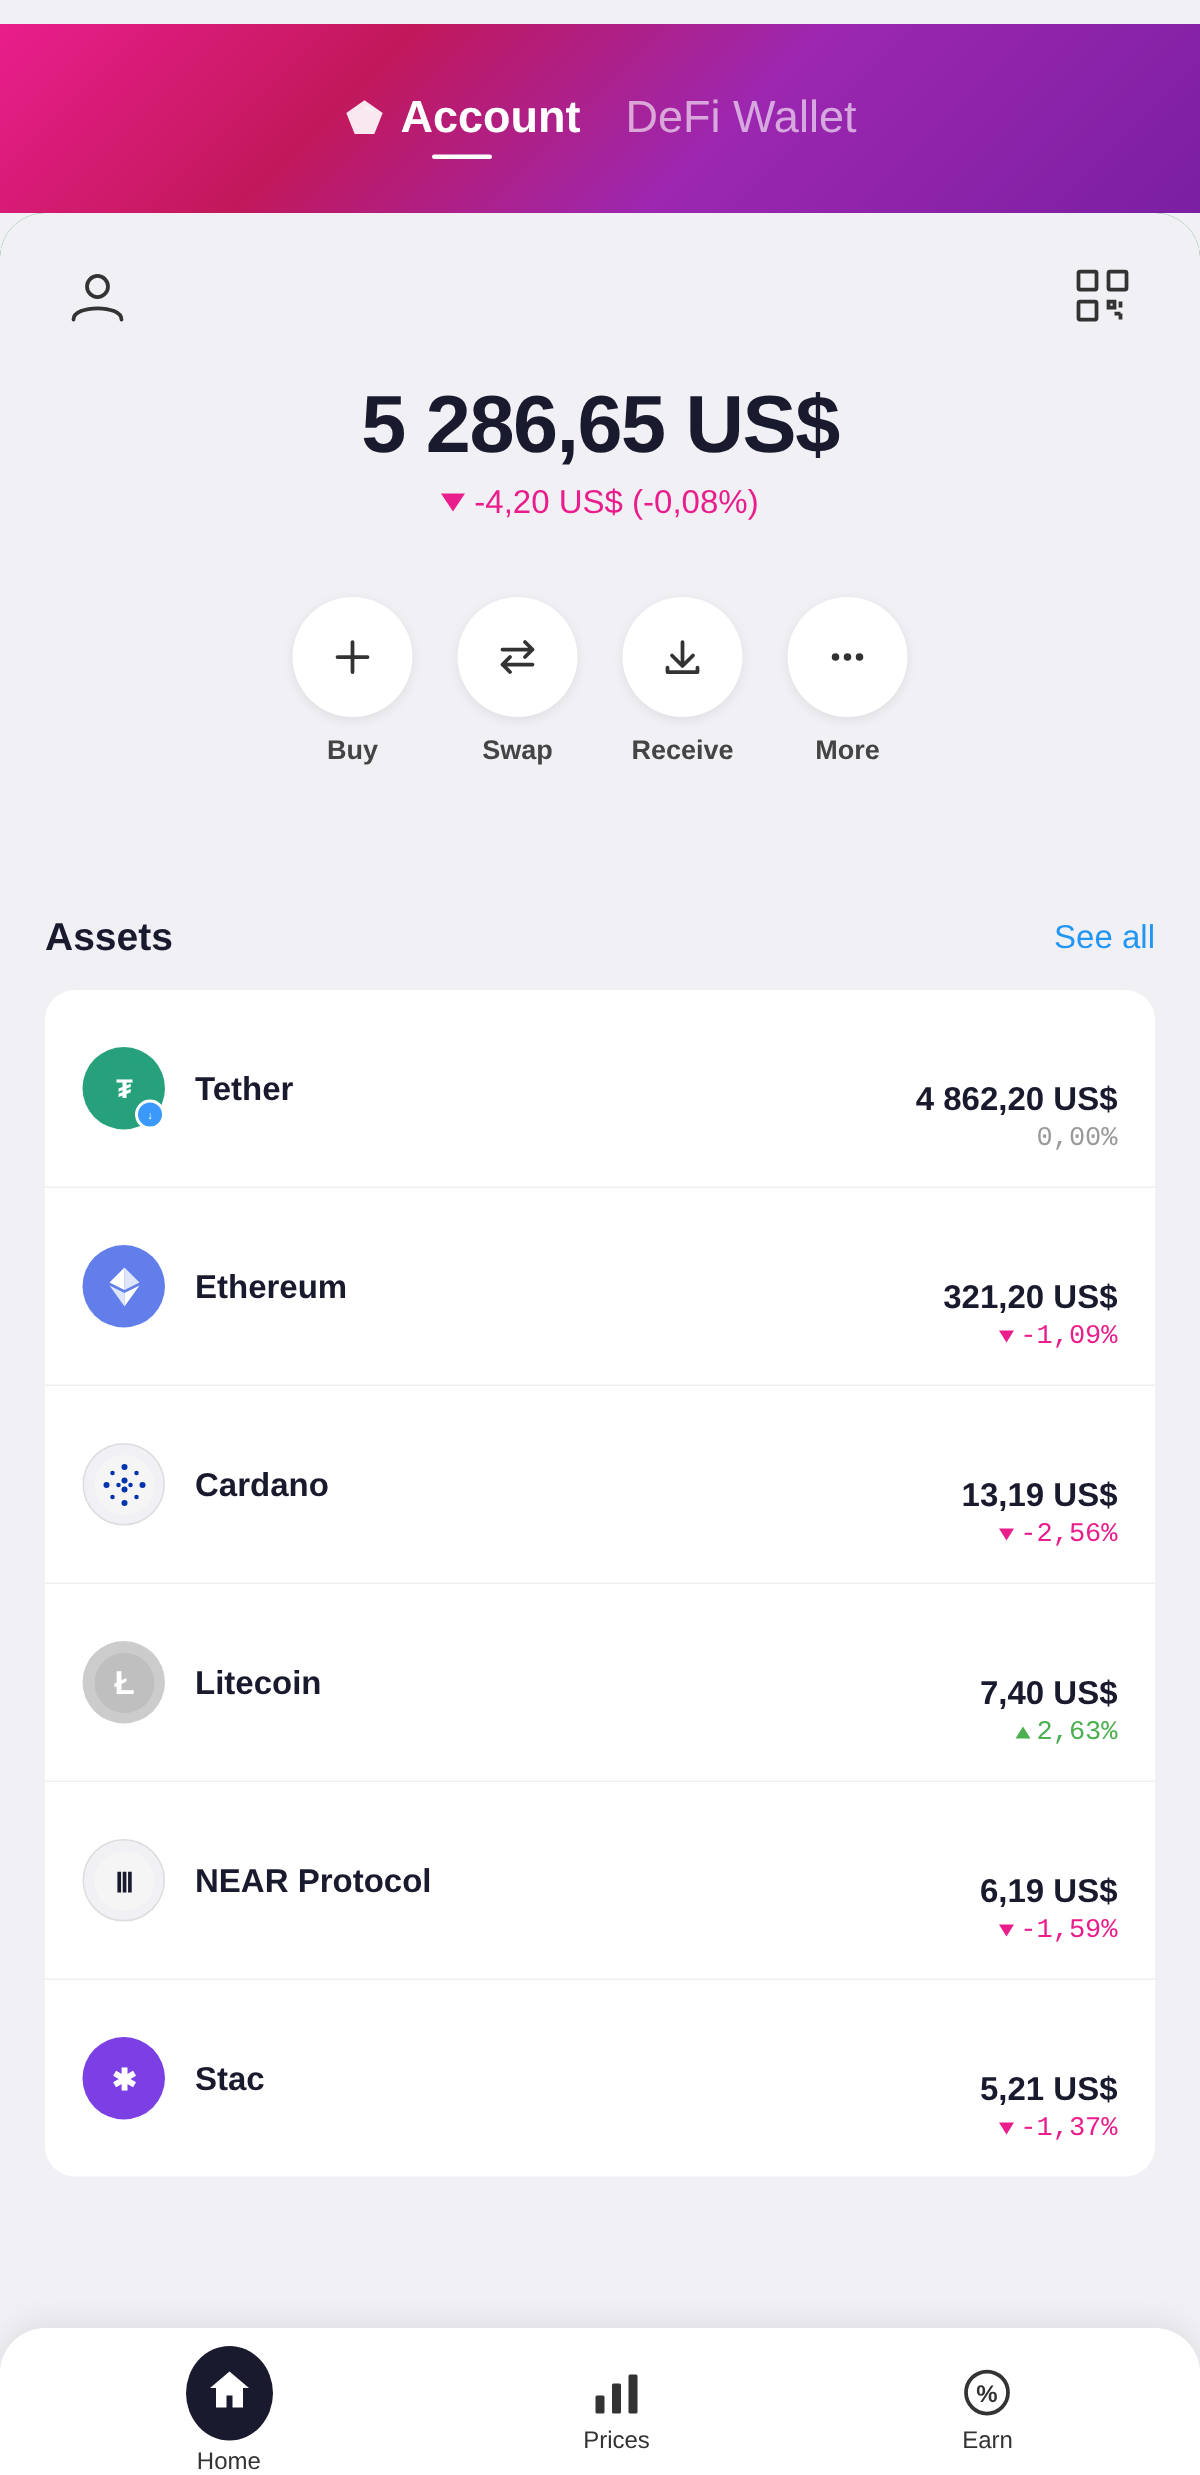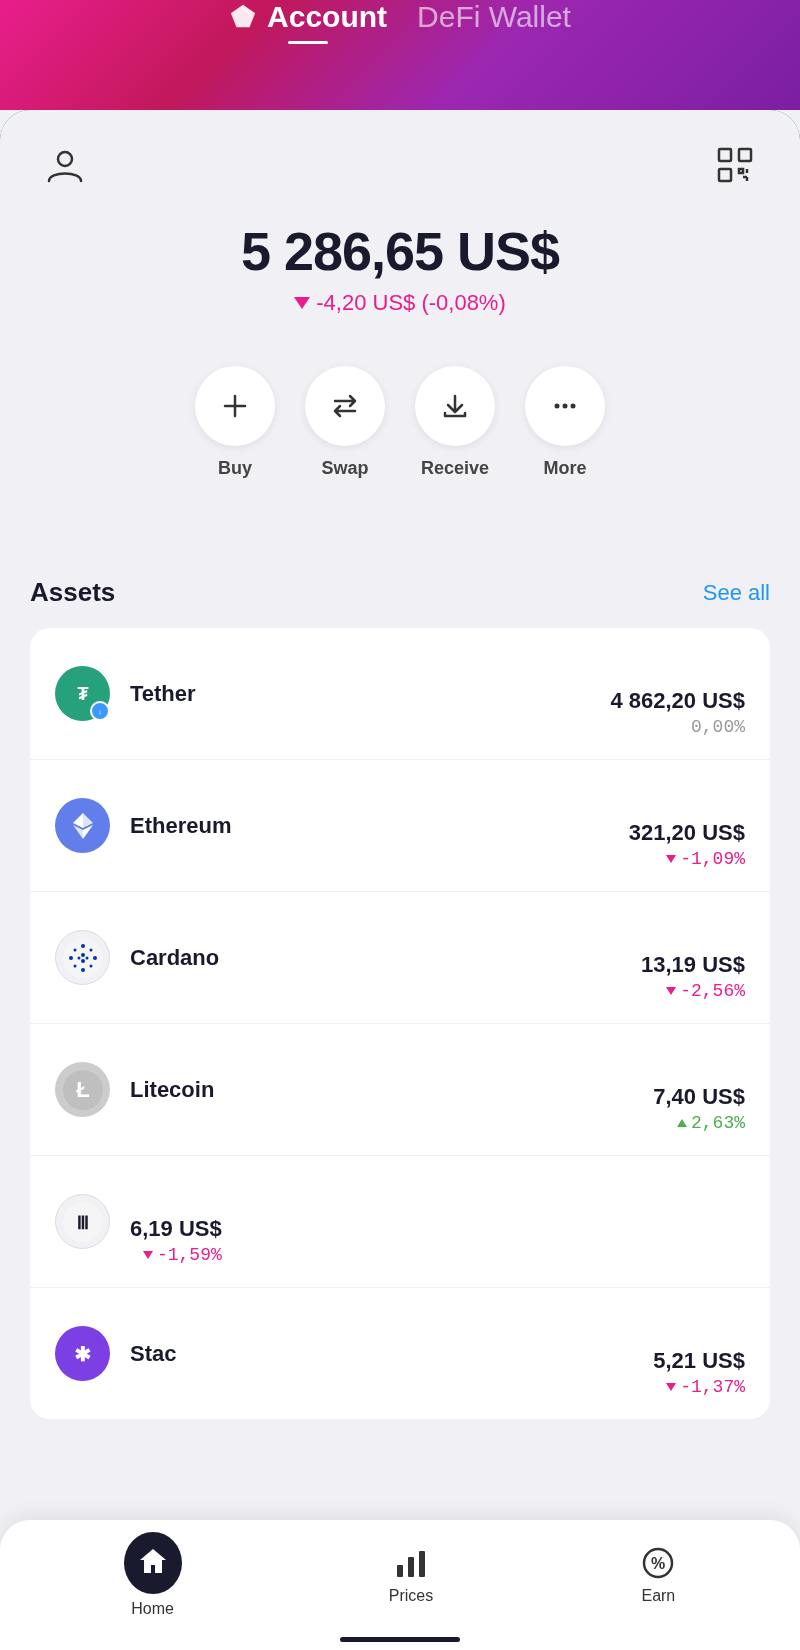--- a/index.html
+++ b/index.html
@@ -10,28 +10,29 @@
       height: 1650px;
       font-family: -apple-system, BlinkMacSystemFont, 'Segoe UI', sans-serif;
       background: #f0f0f5;
       overflow: hidden;
       position: relative;
     }
 
     
     .header {
       width: 100%;
-      height: 110px;
+      height: 126px;
       background: linear-gradient(135deg, #e91e8c 0%, #c2185b 30%, #9c27b0 60%, #7b1fa2 100%);
       display: flex;
-      align-items: flex-start;
+      align-items: center;
       justify-content: center;
       gap: 30px;
       position: relative;
       flex-shrink: 0;
+      margin-top: 16px;
     }
 
     .header-tab {
       display: flex;
       align-items: center;
       gap: 10px;
       color: white;
       font-size: 30px;
       font-weight: 700;
       cursor: pointer;
@@ -616,20 +617,21 @@
 
         <div class="asset-item">
           <div class="logo-wrap">
             <div class="asset-logo logo-near">
               <svg viewBox="0 0 40 40" width="40" height="40">
                 <circle cx="20" cy="20" r="20" fill="#f5f5f5"></circle>
                 <text x="20" y="27" text-anchor="middle" fill="#1a1a2e" font-size="18" font-weight="bold" font-family="Arial">Ⅲ</text>
               </svg>
             </div>
           </div>
+          <span class="asset-name">NEAR Protocol</span>
           <div class="asset-values">
             <div class="asset-amount">6,19 US$</div>
             <div class="asset-change negative">
               <span class="mini-arrow-down"></span>
               <span>-1,59%</span>
             </div>
           </div>
         </div>
 
         <div class="asset-item">

